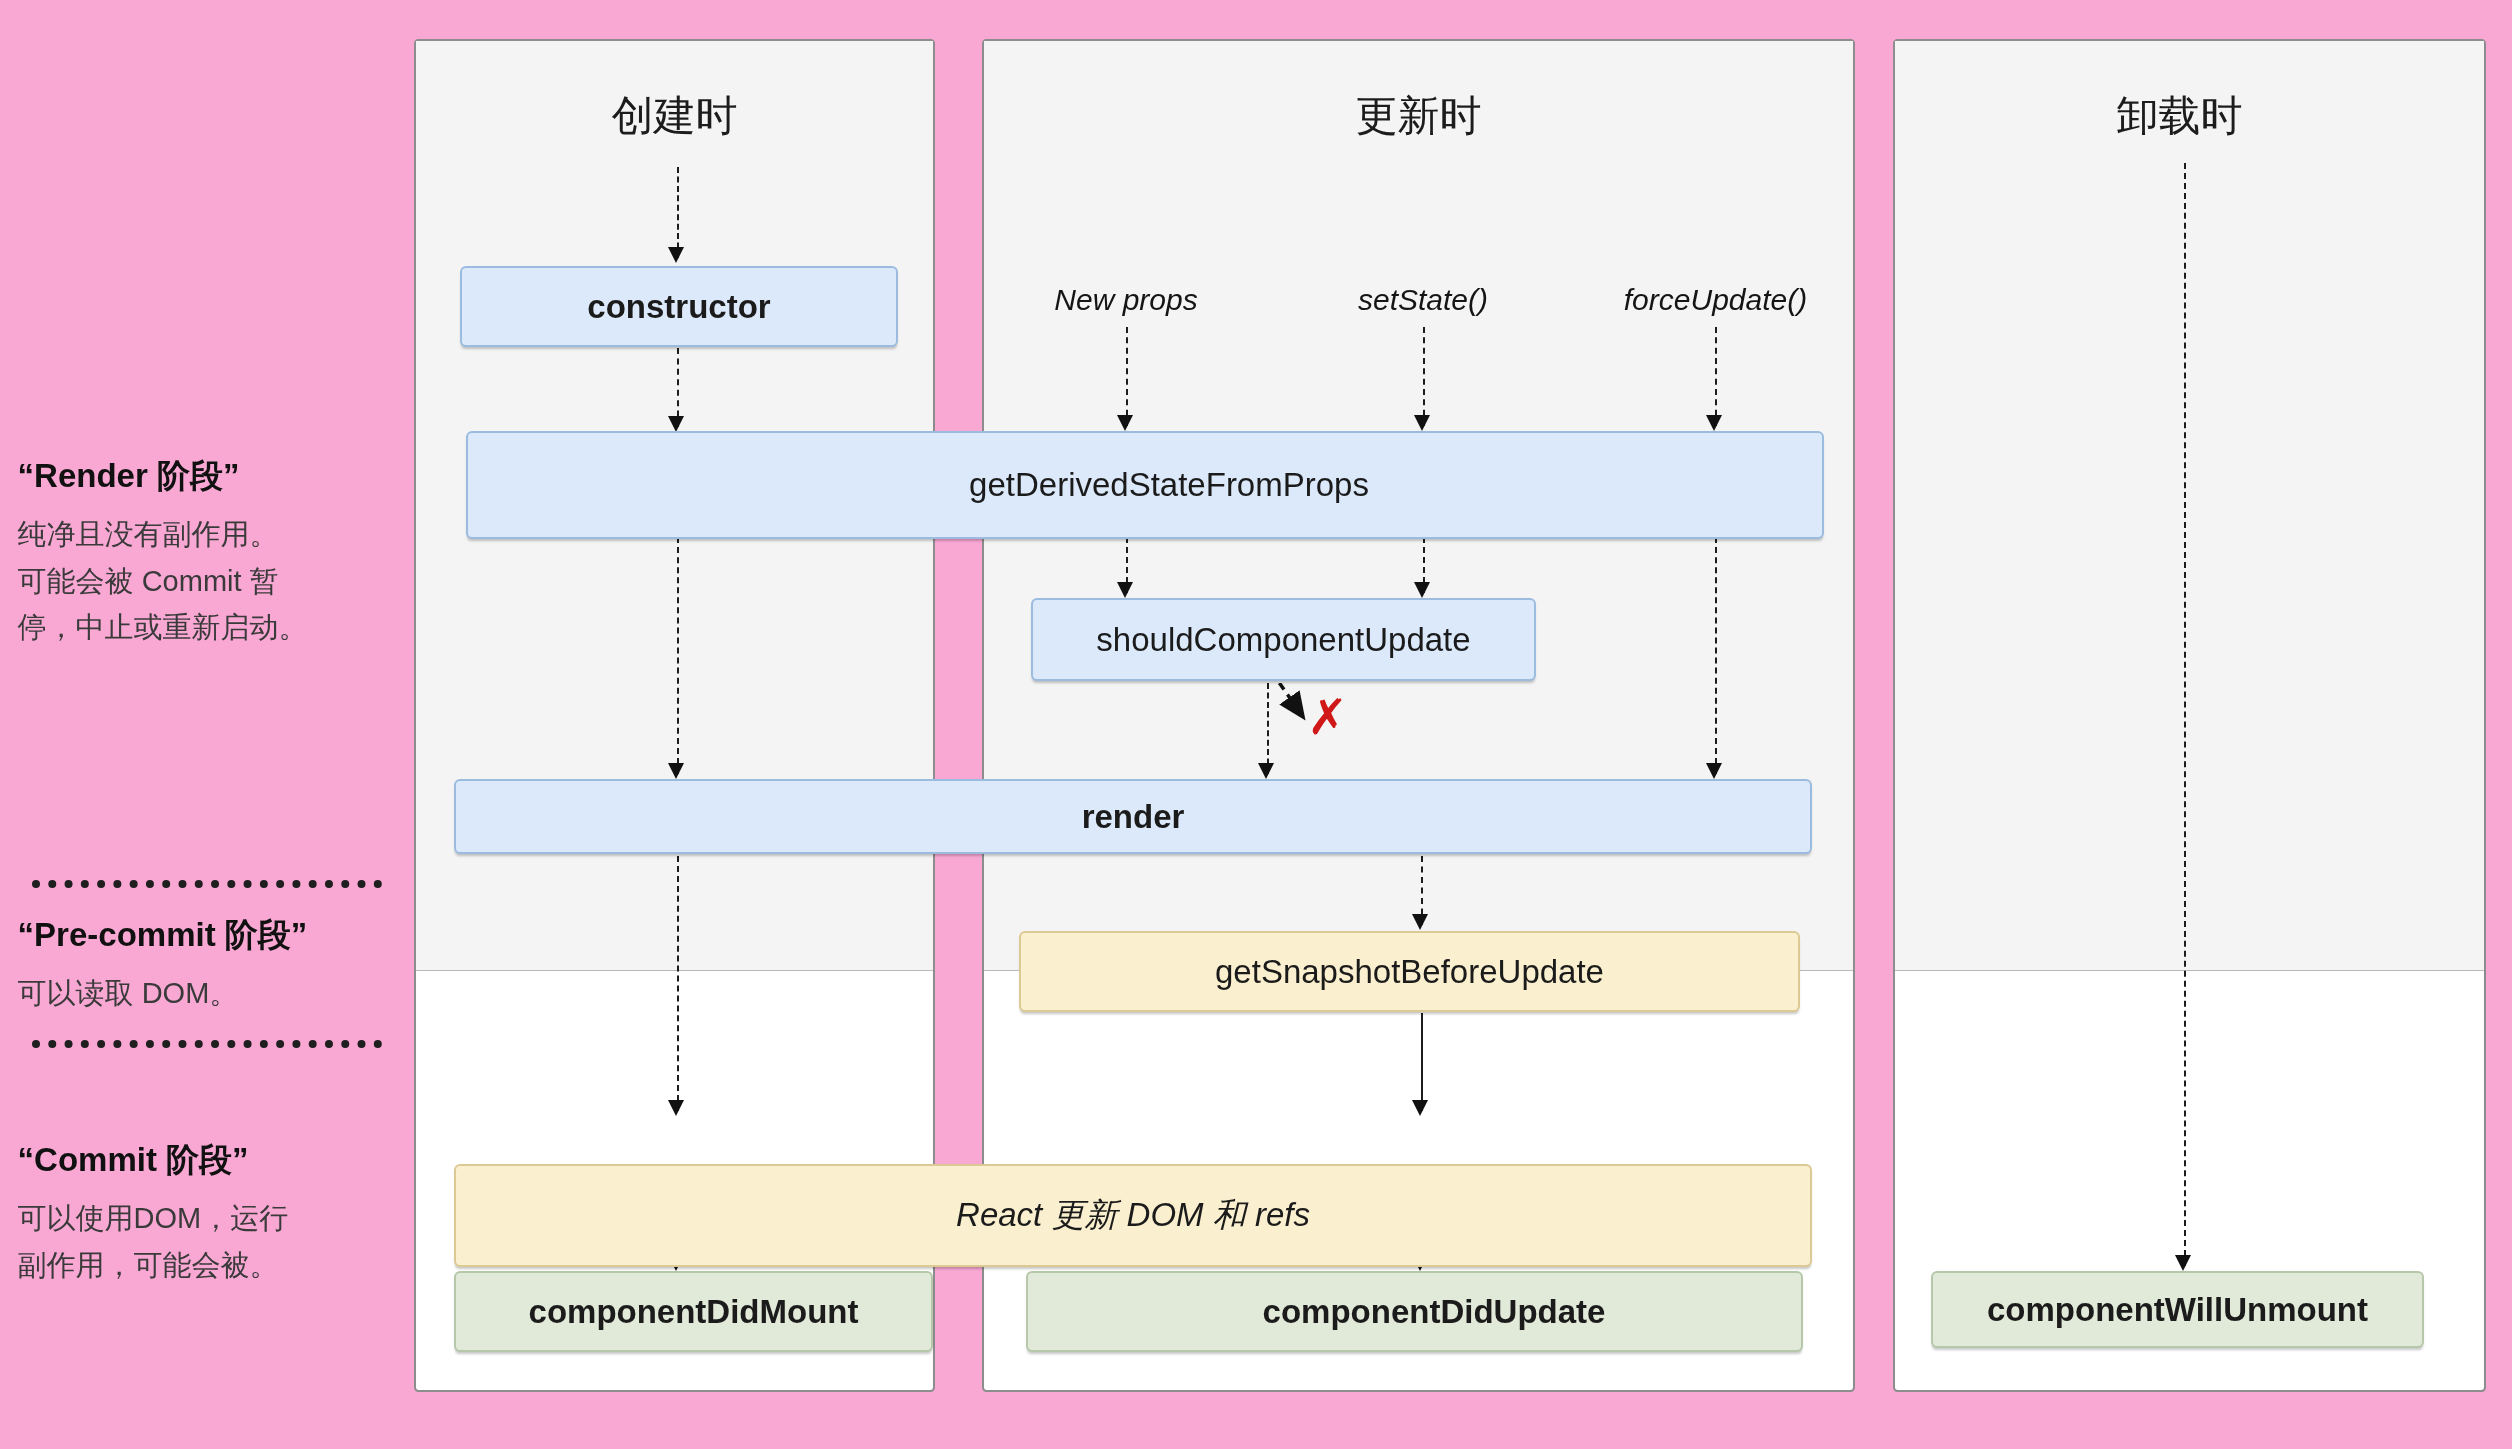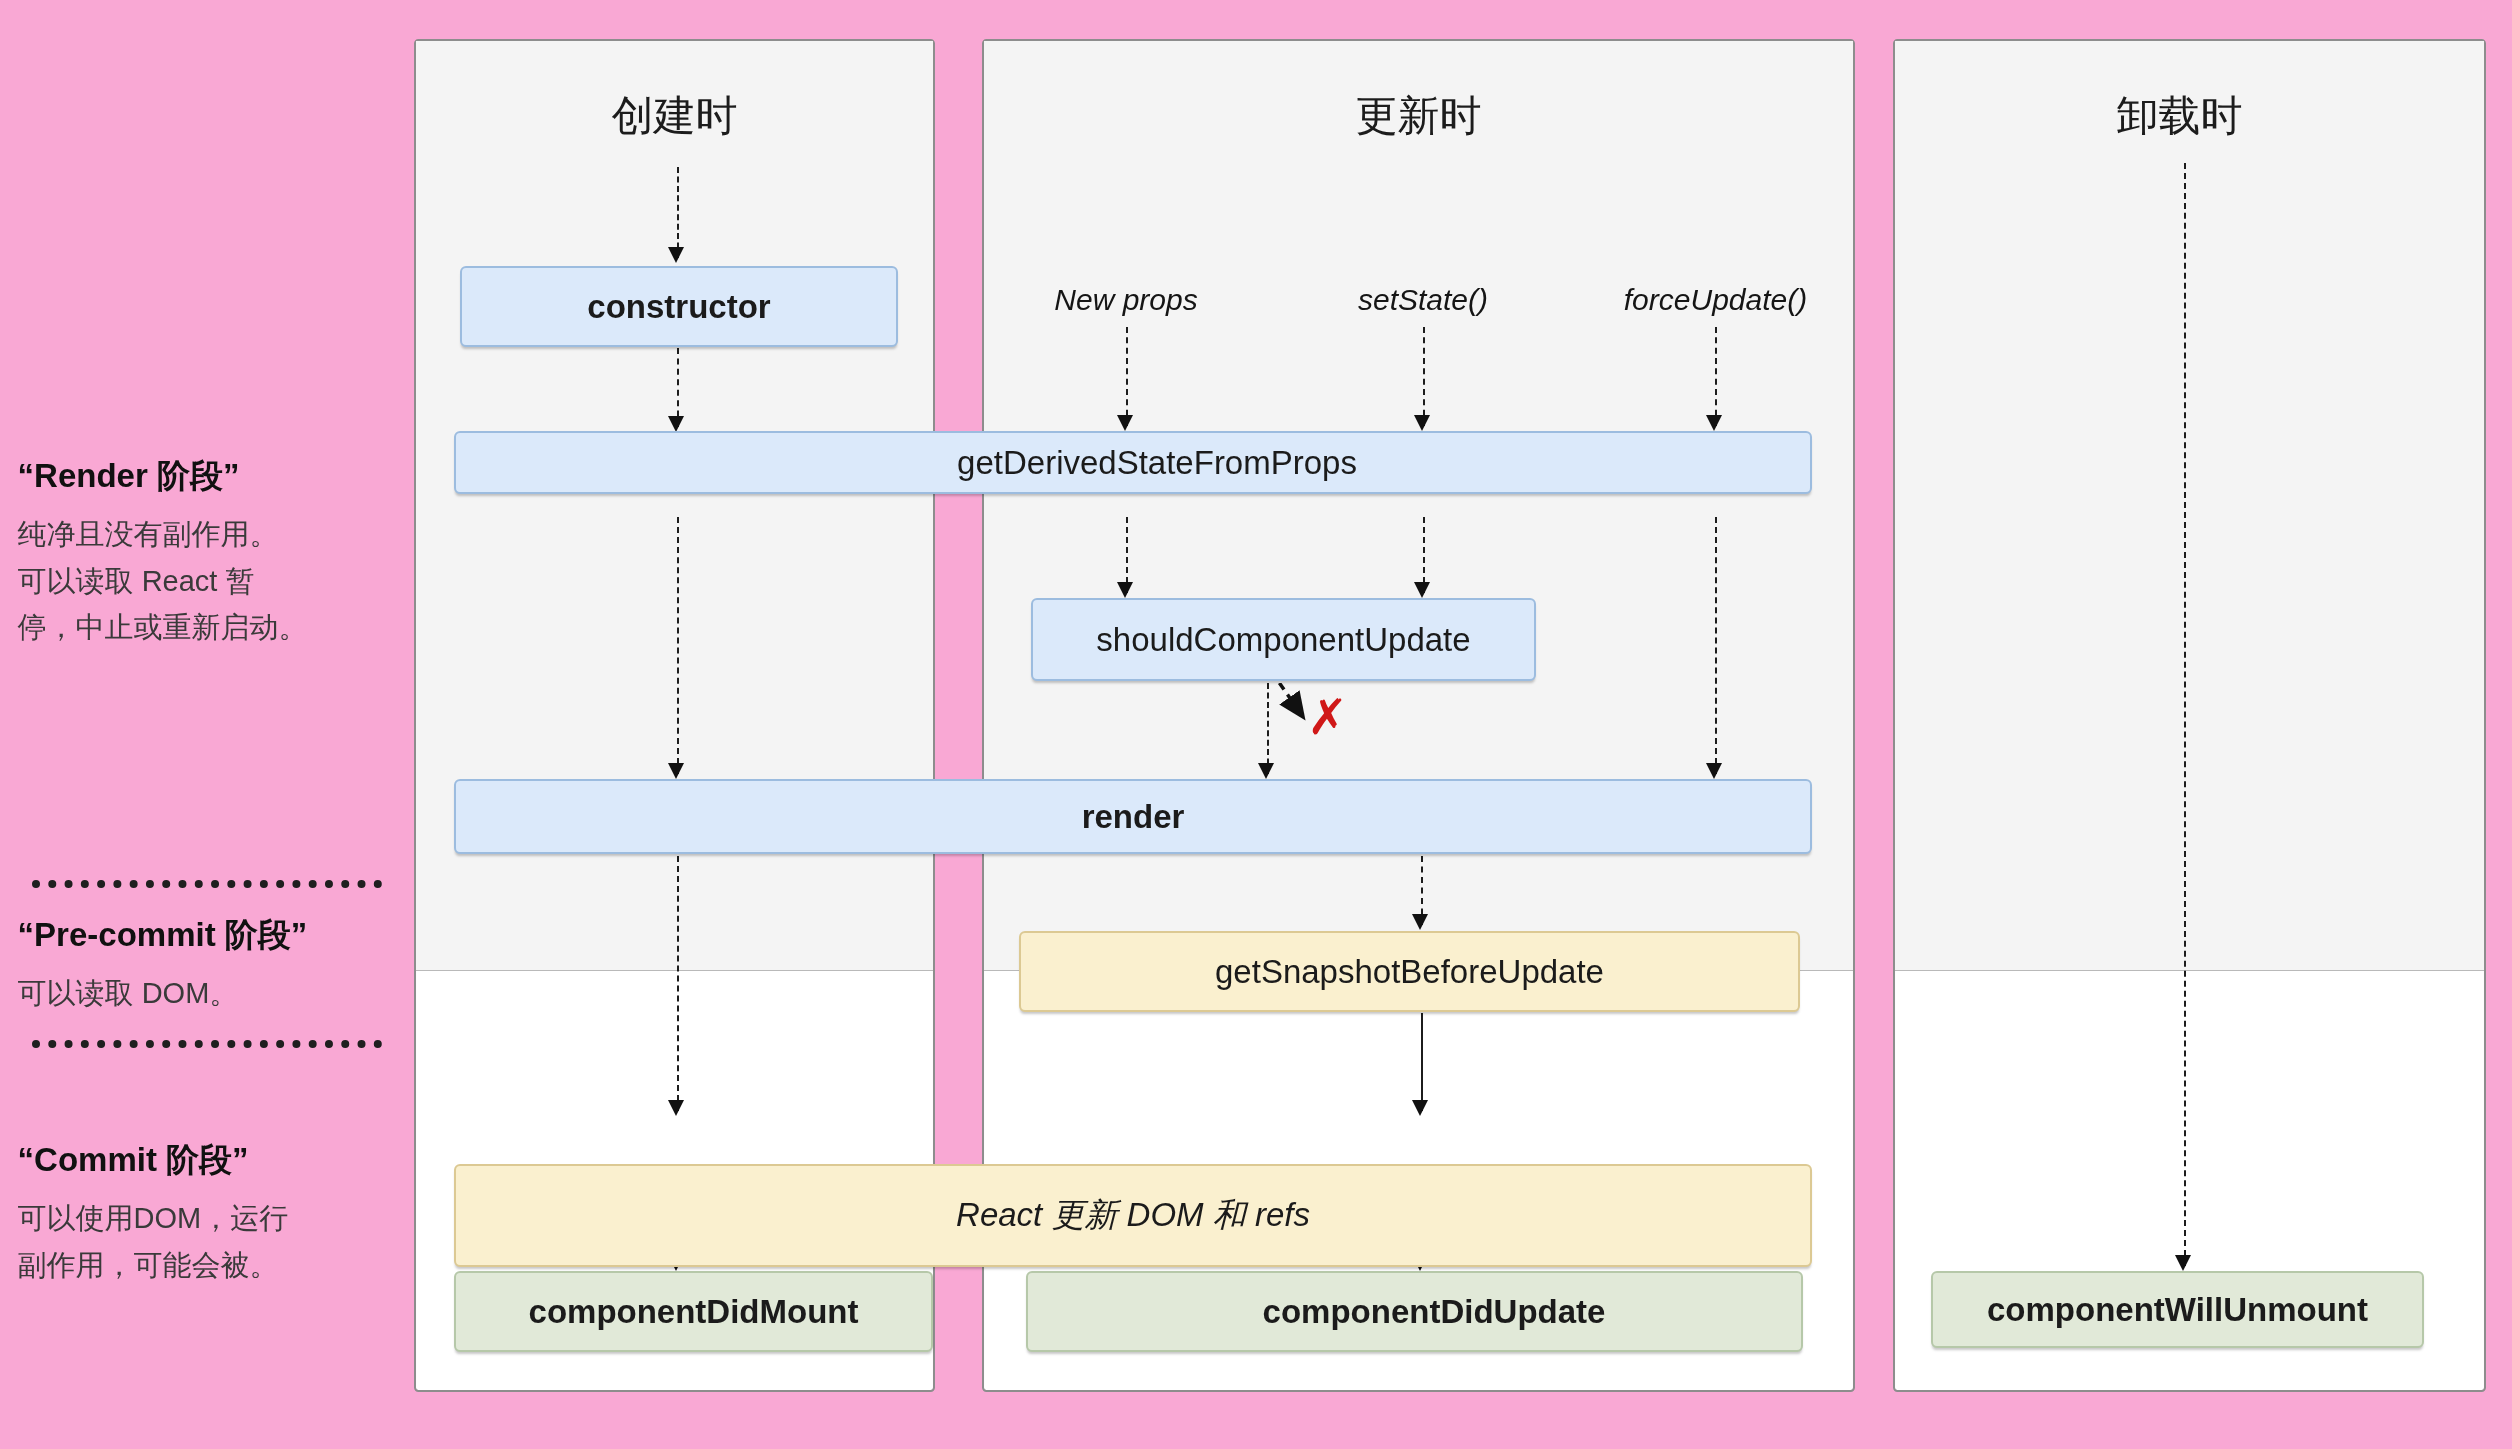--- a/index.html
+++ b/index.html
@@ -83,34 +83,34 @@
     <defs>
       <marker id="ah" markerWidth="9" markerHeight="8" refX="6" refY="3.5" orient="auto">
         <path d="M0,0 L8,3.5 L0,7 Z" fill="#111"></path>
       </marker>
     </defs>
     <line x1="5" y1="0" x2="30" y2="36" stroke="#111" stroke-width="4" stroke-dasharray="9 7" marker-end="url(#ah)"></line>
   </svg>
   <span class="redx" style="left:1307px;top:693px;">✗</span>
 
   <div class="node blue bold" style="left:460px;top:266px;width:438px;height:81px;">constructor</div>
-  <div class="node blue" style="left:454px;top:431px;width:1358px;height:63px;padding-left:48px;">getDerivedStateFromProps</div>
+  <div class="node blue" style="left:466px;top:431px;width:1358px;height:108px;padding-left:48px;">getDerivedStateFromProps</div>
   <div class="node blue" style="left:1031px;top:598px;width:505px;height:83px;">shouldComponentUpdate</div>
   <div class="node blue bold" style="left:454px;top:779px;width:1358px;height:75px;">render</div>
   <div class="node yellow" style="left:1019px;top:931px;width:781px;height:81px;">getSnapshotBeforeUpdate</div>
   <div class="node yellow italic" style="left:454px;top:1164px;width:1358px;height:103px;">React 更新 DOM 和 refs</div>
   <div class="node green bold" style="left:454px;top:1271px;width:479px;height:81px;">componentDidMount</div>
   <div class="node green bold" style="left:1026px;top:1271px;width:777px;height:81px;padding-left:39px;">componentDidUpdate</div>
   <div class="node green bold" style="left:1931px;top:1271px;width:493px;height:77px;">componentWillUnmount</div>
 
   <div class="leftblock" style="left:17.6px;top:454px;width:378px;">
     <div class="phase-title">“Render 阶段”</div>
     <div class="phase-desc">
       <div>纯净且没有副作用。</div>
-      <div>可以读取 React 暂</div>
+      <div>可能会被 Commit 暂</div>
       <div>停，中止或重新启动。</div>
     </div>
   </div>
 
   <div class="dotline" style="top:880px;"></div>
 
   <div class="leftblock" style="left:17.6px;top:913px;width:378px;">
     <div class="phase-title">“Pre-commit 阶段”</div>
     <div class="phase-desc">
       <div>可以读取 DOM。</div>

